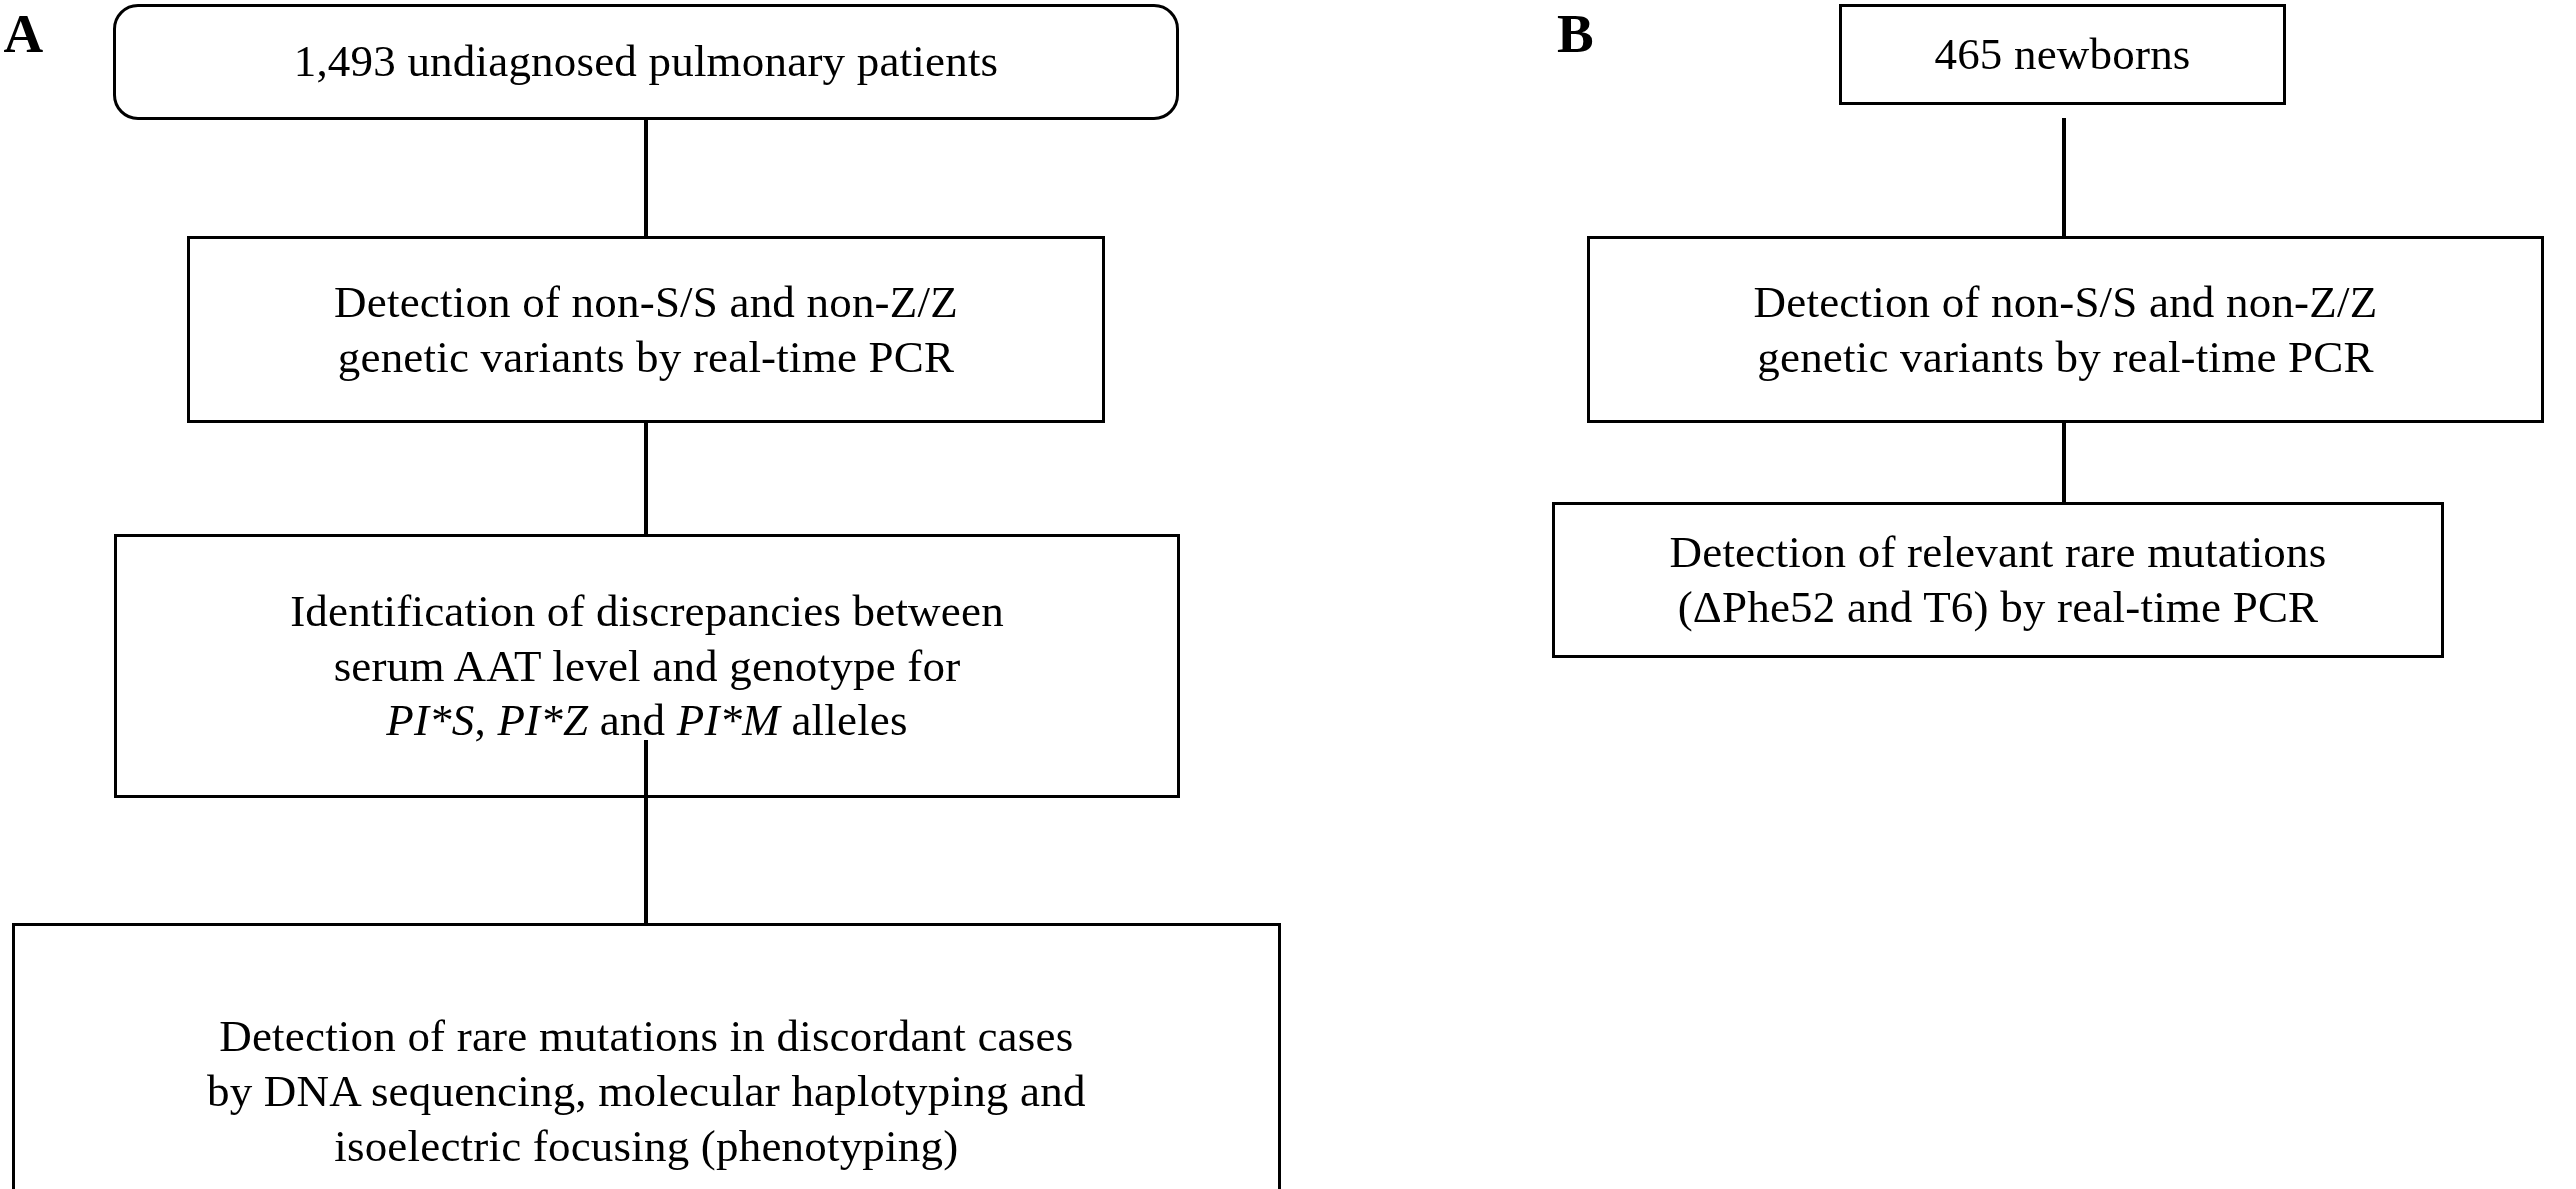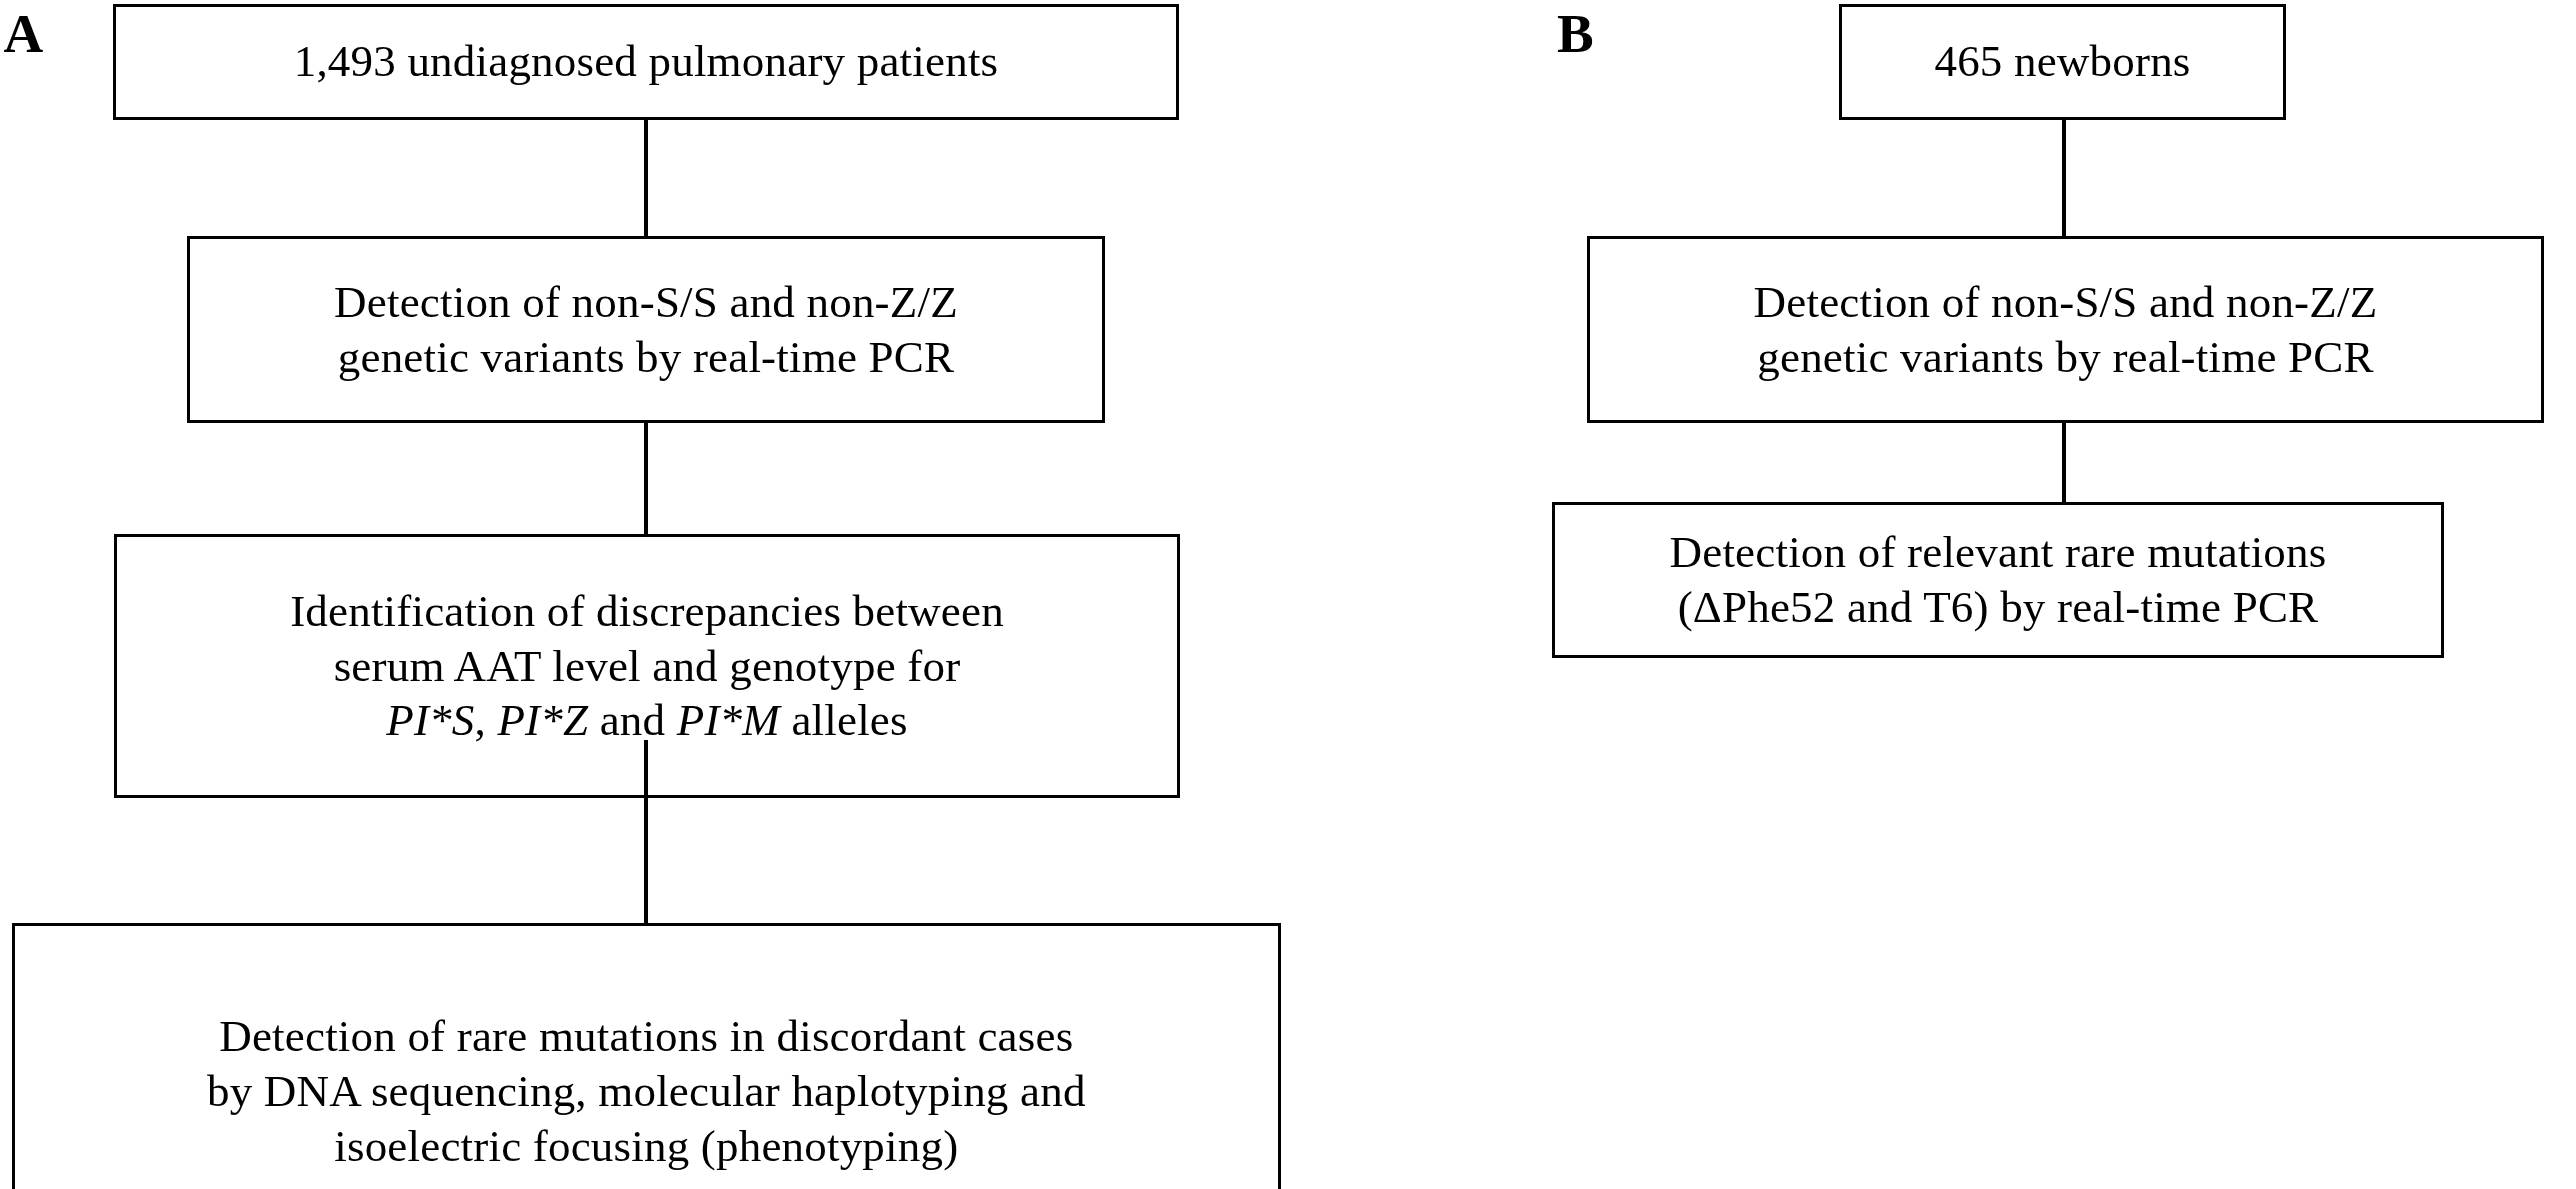--- a/index.html
+++ b/index.html
@@ -58,21 +58,21 @@
     font-style: italic;
   }
 </style>
 </head>
 <body>
 
 <div id="figure">
 
   <div class="panel-label" style="left:3.6px; top:5.5px;">A</div>
 
-  <div class="flow-box" style="left:113px; top:3.6px; width:1066px; height:116px;">
+  <div class="flow-box" style="left:113px; top:3.6px; width:1066px; height:116px;border-radius:25px;">
     <span class="box-text">1,493 undiagnosed pulmonary patients</span>
   </div>
 
   <div class="connector" style="left:644px; top:118px; height:122px;"></div>
 
   <div class="flow-box" style="left:187px; top:236px; width:918px; height:187px;">
     <span class="box-text">Detection of non-S/S and non-Z/Z
 genetic variants by real-time PCR</span>
   </div>
 
@@ -85,21 +85,21 @@
   <div class="connector" style="left:644px; top:740px; height:185px;"></div>
 
   <div class="flow-box" style="left:11.8px; top:923px; width:1269px; height:337px;">
     <span class="box-text">Detection of rare mutations in discordant cases
 by DNA sequencing, molecular haplotyping and
 isoelectric focusing (phenotyping)</span>
   </div>
 
   <div class="panel-label" style="left:1557px; top:5.5px;">B</div>
 
-  <div class="flow-box" style="left:1839px; top:3.6px; width:447px; height:116px;align-items:center;">
+  <div class="flow-box" style="left:1839px; top:3.6px; width:447px; height:101px;align-items:center;">
     <span class="box-text">465 newborns</span>
   </div>
 
   <div class="connector" style="left:2062px; top:118px; height:122px;"></div>
 
   <div class="flow-box" style="left:1587px; top:236px; width:957px; height:187px;">
     <span class="box-text">Detection of non-S/S and non-Z/Z
 genetic variants by real-time PCR</span>
   </div>
 

